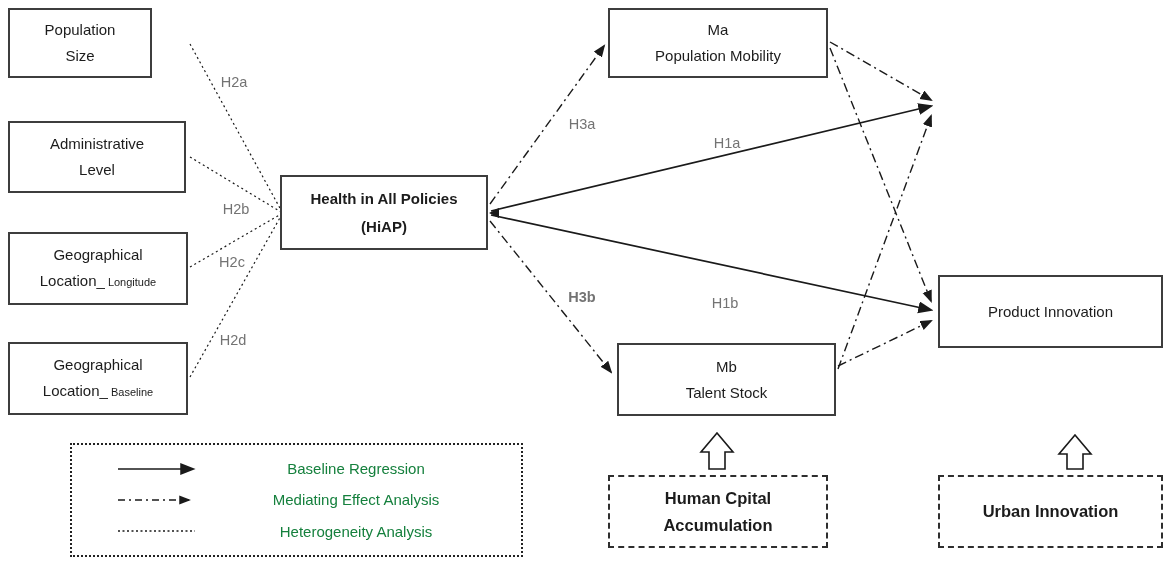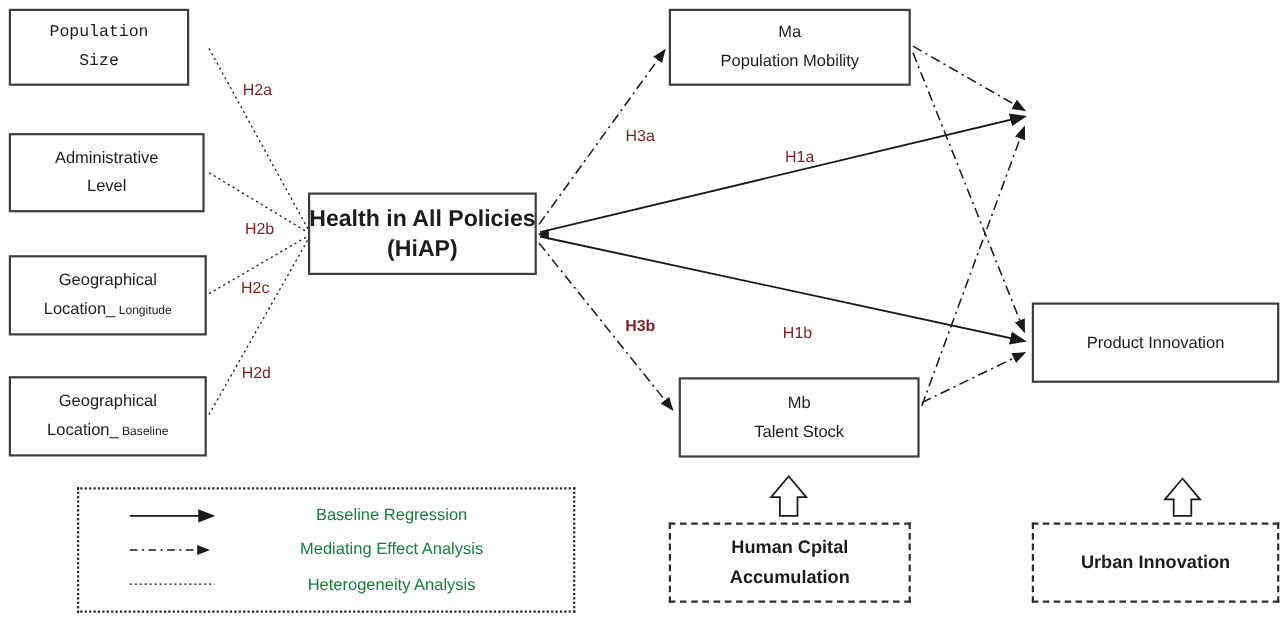--- a/index.html
+++ b/index.html
@@ -8,28 +8,28 @@
     font-family:"Liberation Sans", sans-serif;color:#1c1c1c;overflow:hidden;
   }
   #edges{position:absolute;left:0;top:0;width:1170px;height:567px;}
   .node{
     position:absolute;background:#ffffff;border:2px solid #3d3d3d;
     display:flex;flex-direction:column;align-items:center;justify-content:center;
     text-align:center;font-size:15px;line-height:26px;box-sizing:border-box;
   }
   .node .ln{white-space:nowrap;}
   .node .sub{font-size:11px;}
-  .hiap{font-weight:bold;font-size:21px;line-height:28px;}
+  .hiap{font-weight:bold;font-size:15px;line-height:28px;}
   .annot{
     position:absolute;background:#ffffff;border:2px dashed #2e2e2e;
     display:flex;flex-direction:column;align-items:center;justify-content:center;
     text-align:center;font-weight:bold;font-size:16.5px;line-height:27px;box-sizing:border-box;
   }
   .edge-label{
-    position:absolute;font-size:14.5px;color:#7f1d1d;white-space:nowrap;
+    position:absolute;font-size:14.5px;color:#737373;white-space:nowrap;
     transform:translate(-50%,-50%);background:transparent;
   }
   .legend{
     position:absolute;left:70px;top:443px;width:453px;height:114px;
     border:2px dotted #222222;box-sizing:border-box;
     display:flex;flex-direction:column;justify-content:space-around;
     padding:8px 10px 8px 45px;
   }
   .legend-row{display:flex;align-items:center;}
   .legend-sample{width:84px;height:14px;flex:none;}
@@ -61,21 +61,21 @@
 
     <line x1="491" y1="211" x2="931" y2="106" stroke="#1a1a1a" stroke-width="1.7" marker-end="url(#arrow)"></line>
     <line x1="491" y1="215" x2="931" y2="310" stroke="#1a1a1a" stroke-width="1.7" marker-end="url(#arrow)"></line>
 
     <polygon points="489,213 499,208 499,218" fill="#1a1a1a"></polygon>
 
     <path d="M717,433 L733,452 L725,452 L725,469 L709,469 L709,452 L701,452 Z" fill="#ffffff" stroke="#1a1a1a" stroke-width="1.6" stroke-linejoin="miter"></path>
     <path d="M1075,435 L1091,454 L1083,454 L1083,469 L1067,469 L1067,454 L1059,454 Z" fill="#ffffff" stroke="#1a1a1a" stroke-width="1.6" stroke-linejoin="miter"></path>
   </svg>
 
-  <div class="node" style="left:8px;top:8px;width:164px;height:70px;font-family:Liberation Mono, monospace;">
+  <div class="node" style="left:8px;top:8px;width:144px;height:70px;">
     <span class="ln">Population</span>
     <span class="ln">Size</span>
   </div>
   <div class="node" style="left:8px;top:121px;width:178px;height:72px;">
     <span class="ln">Administrative</span>
     <span class="ln">Level</span>
   </div>
   <div class="node" style="left:8px;top:232px;width:180px;height:73px;">
     <span class="ln">Geographical</span>
     <span class="ln"><span>Location_</span><span class="sub"> Longitude</span></span>

